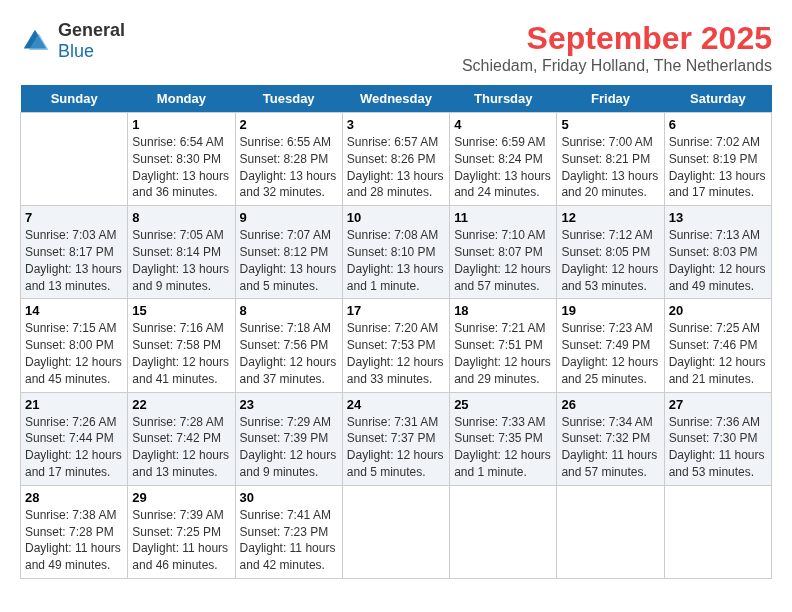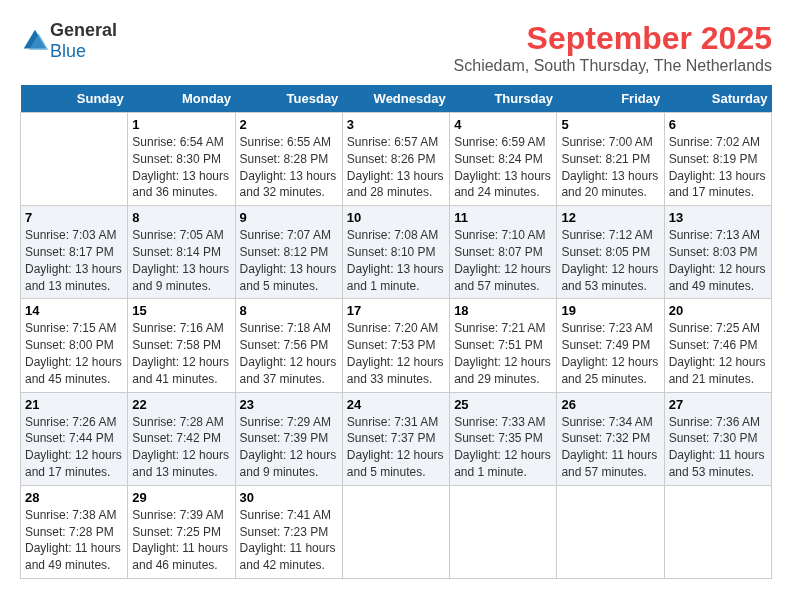--- a/index.html
+++ b/index.html
@@ -12,21 +12,21 @@
     }
     .header-section {
       display: flex;
       justify-content: space-between;
       align-items: flex-start;
       margin-bottom: 10px;
     }
     .logo {
       display: flex;
       align-items: center;
-      gap: 0;
+      gap: 8px;
     }
     .logo-text-general {
       font-size: 18px;
       font-weight: bold;
       color: #333;
     }
     .logo-text-blue {
       font-size: 18px;
       font-weight: normal;
       color: #1a6faf;
@@ -49,21 +49,21 @@
     }
     .calendar {
       width: 100%;
       border-collapse: collapse;
       font-size: 11px;
     }
     .calendar th {
       background-color: #1a6faf;
       color: #fff;
       padding: 6px 4px;
-      text-align: right;
+      text-align: center;
       font-size: 13px;
       font-weight: bold;
     }
     .calendar td {
       border: 1px solid #ccc;
       vertical-align: top;
       padding: 4px;
       width: 107px;
       height: 90px;
     }
@@ -97,21 +97,21 @@
       <polygon points="20,5 35,30 5,30" fill="#1a6faf"></polygon>
       <polygon points="25,10 38,32 12,32" fill="#4a9fd4" opacity="0.6"></polygon>
     </svg>
     <div>
       <span class="logo-text-general">General</span><br>
       <span class="logo-text-blue">Blue</span>
     </div>
   </div>
   <div class="title-section">
     <div class="month-title">September 2025</div>
-    <div class="location-title">Schiedam, South Thursday, The Netherlands</div>
+    <div class="location-title">Schiedam, Friday Holland, The Netherlands</div>
   </div>
 </div>
 
 <table class="calendar">
   <thead>
     <tr>
     <th>Sunday</th>
         <th>Monday</th>
         <th>Tuesday</th>
         <th>Wednesday</th>

